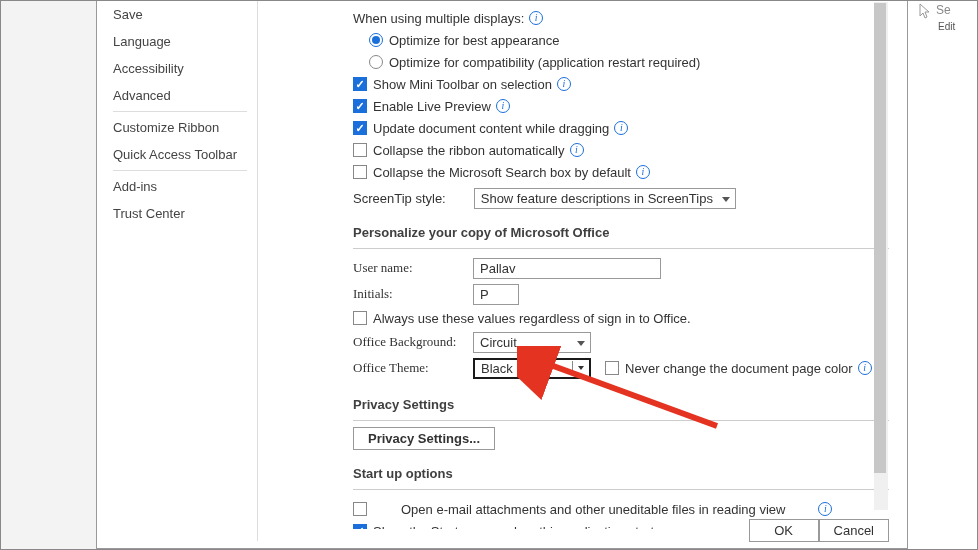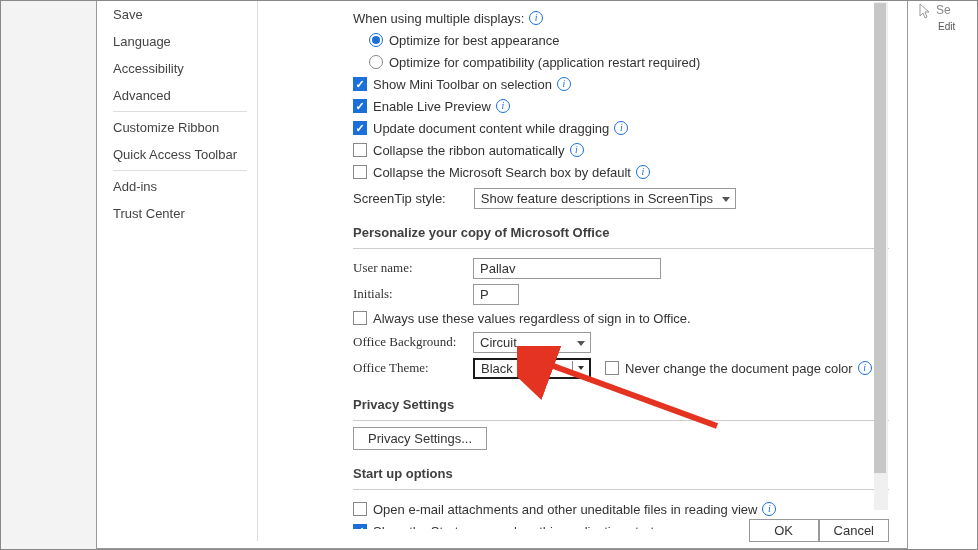--- a/index.html
+++ b/index.html
@@ -275,27 +275,27 @@
         <span class="drop-btn"></span>
       </span>
       <span style="width:14px;"></span>
       <span class="chk"></span>
       <span class="label">Never change the document page color</span>
       <span class="info-icon"></span>
     </div>
 
     <div class="section">Privacy Settings</div>
     <hr class="section-rule">
-    <div class="row indent0" style="margin-top:6px;">
+    <div class="row indent0" style="margin-top:6px;font-weight:bold;">
       <span class="btn">Privacy Settings...</span>
     </div>
 
     <div class="section">Start up options</div>
     <hr class="section-rule">
-    <div class="row indent0" style="margin-top:8px;">
+    <div class="row indent0" style="margin-top:8px;gap:28px;">
       <span class="chk"></span>
       <span class="label">Open e-mail attachments and other uneditable files in reading view</span>
       <span class="info-icon"></span>
     </div>
     <div class="row indent0">
       <span class="chk checked"></span>
       <span class="label">Show the Start screen when this application starts</span>
     </div>
 
     <div class="scrollbar-track">

